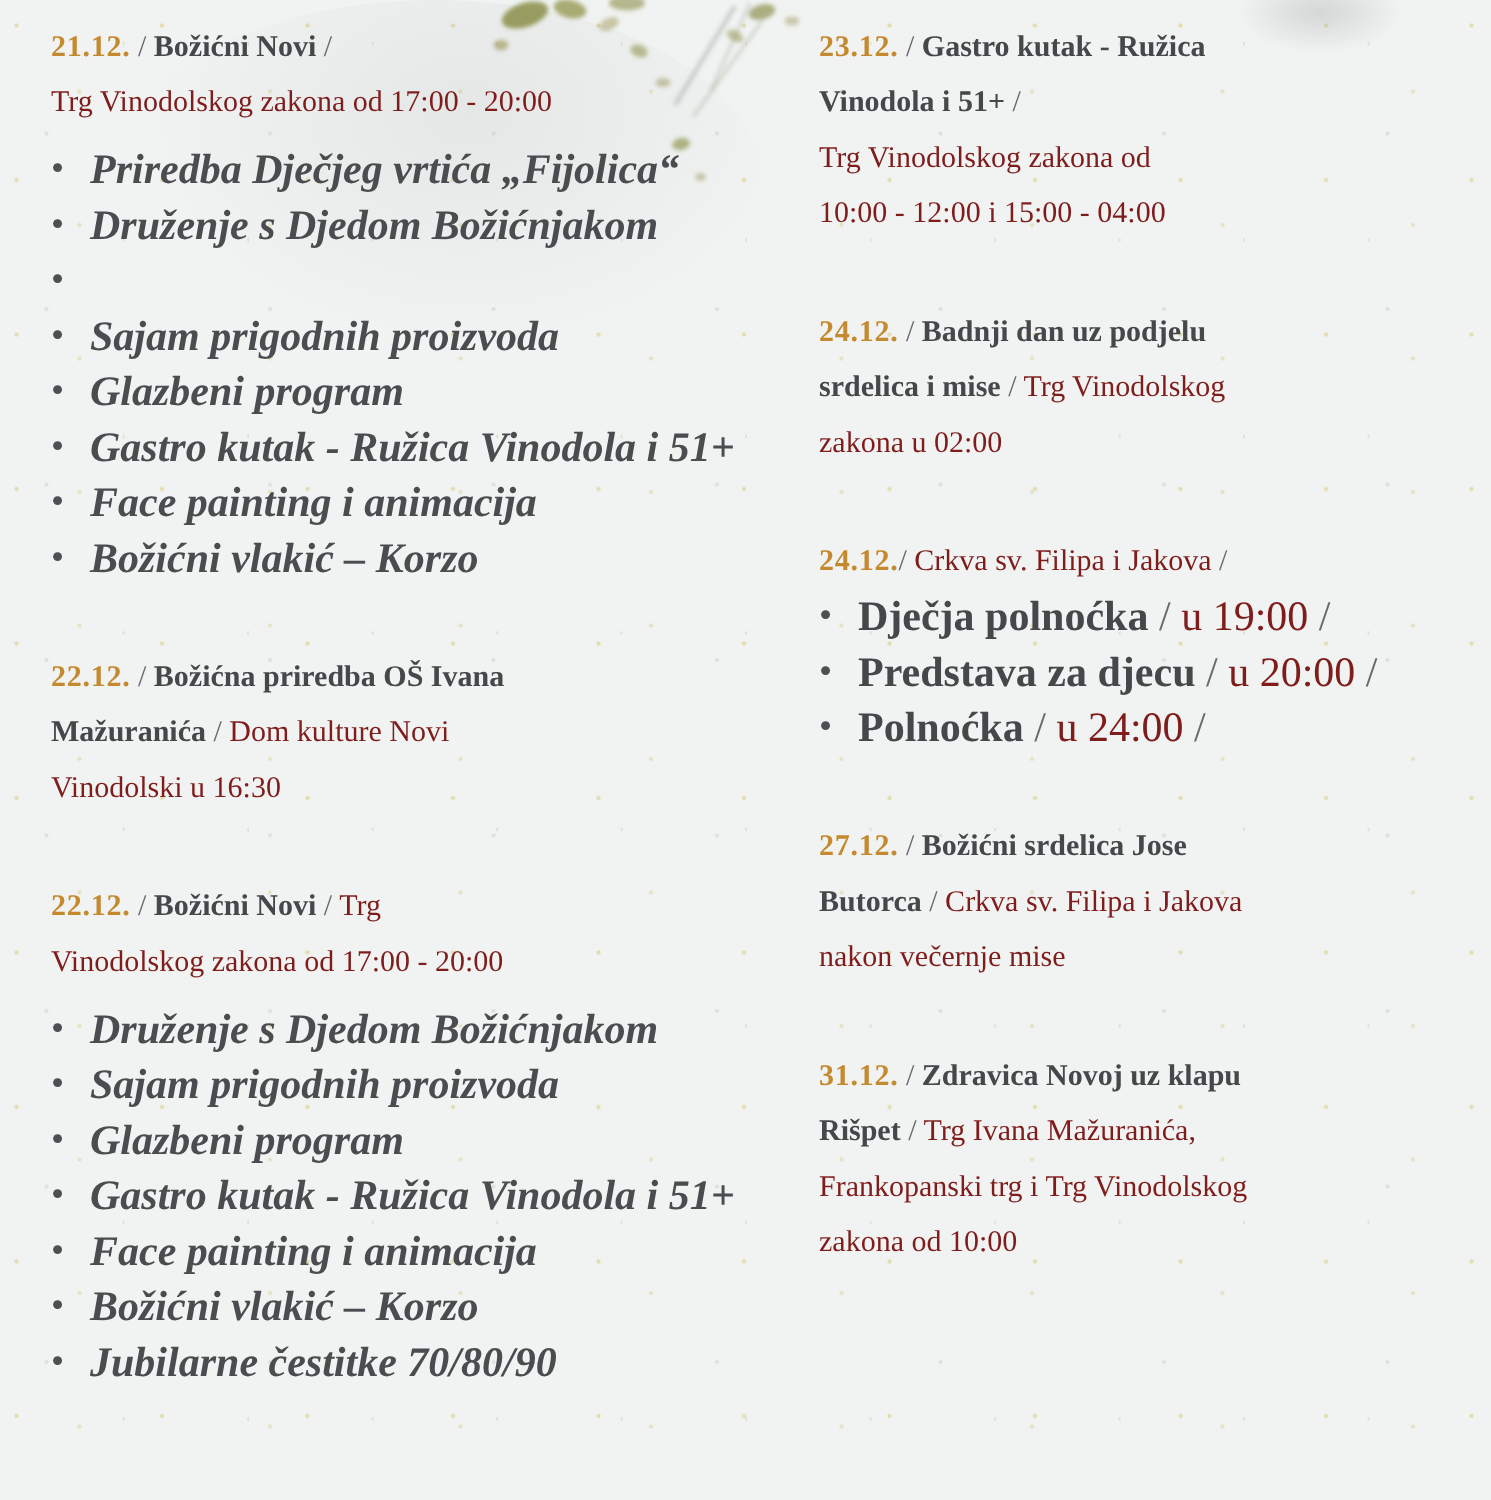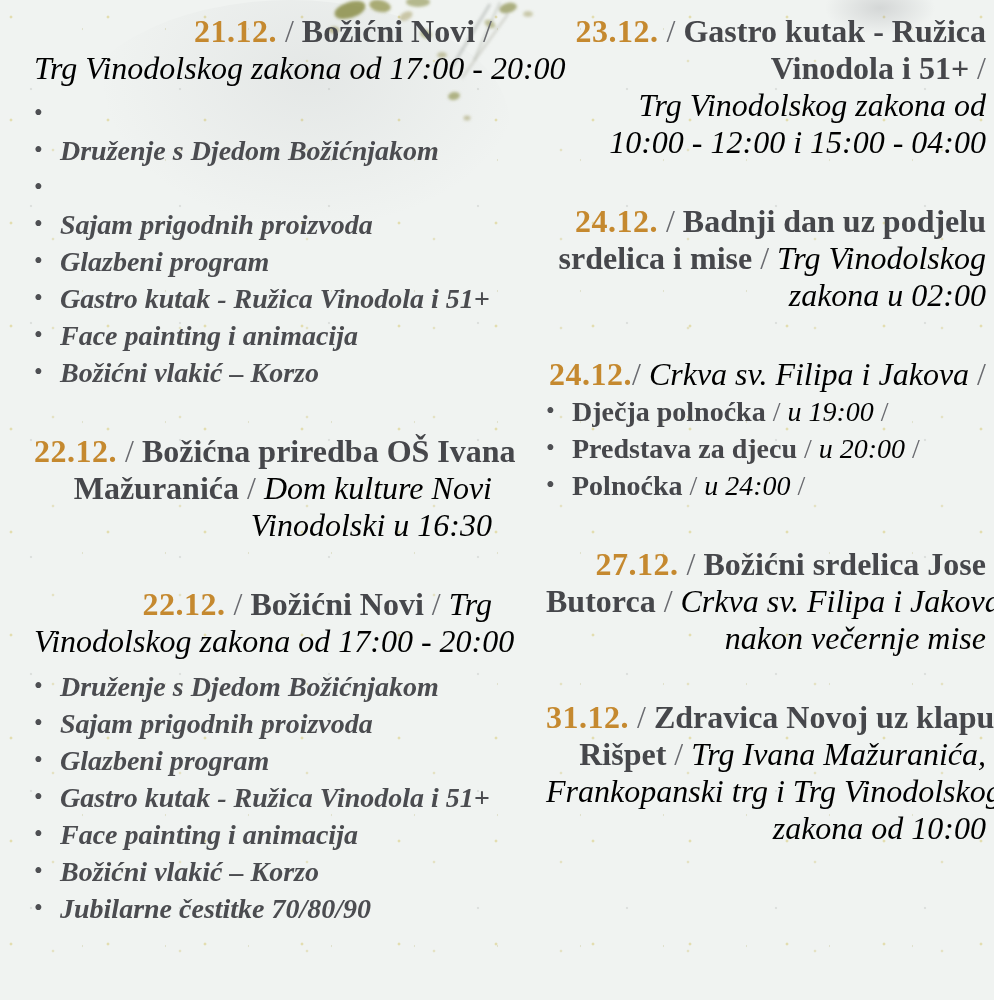--- a/index.html
+++ b/index.html
@@ -33,37 +33,35 @@
   .column { flex: none; }
   .col-left  { width: 458px; }
   .col-right { width: 440px; }
 
   section.event { margin: 0 0 42px 0; }
   section.event:last-child { margin-bottom: 0; }
 
   p.header {
     margin: 0;
     white-space: nowrap;
-    font-size: 32px;
+    font-size: 20px;
     line-height: 37px;
-    text-align: right;
   }
 
   .run-date {
     color: #c5892f;
     font-weight: bold;
     letter-spacing: .5px;
   }
   .run-bold {
     color: #46474b;
     font-weight: bold;
   }
   .run-italic {
-    color: #000000;
-    font-style: italic;
+    color: #7f1d1d;
   }
   .run-bolditalic {
     color: #4b4c50;
     font-weight: bold;
     font-style: italic;
   }
   .run-sep {
     color: #696a6f;
   }
 
@@ -144,20 +142,21 @@
 </svg>
 
 <div class="page">
 
 <div class="column col-left">
       <section class="event">
         <p class="header"><span class="run-date">21.12.</span><span class="run-sep"> / </span><span class="run-bold">Božićni Novi</span><span class="run-sep"> /</span><br><span class="run-italic">Trg Vinodolskog zakona od 17:00 - 20:00</span></p>
         <ul class="bullets">
           <li>
             <span class="dot">•</span>
+            <span class="btext"><span class="run-bolditalic">Priredba Dječjeg vrtića „Fijolica“</span></span>
           </li>
           <li>
             <span class="dot">•</span>
             <span class="btext"><span class="run-bolditalic">Druženje s Djedom Božićnjakom</span></span>
           </li>
           <li>
             <span class="dot">•</span>
           </li>
           <li>
             <span class="dot">•</span>

